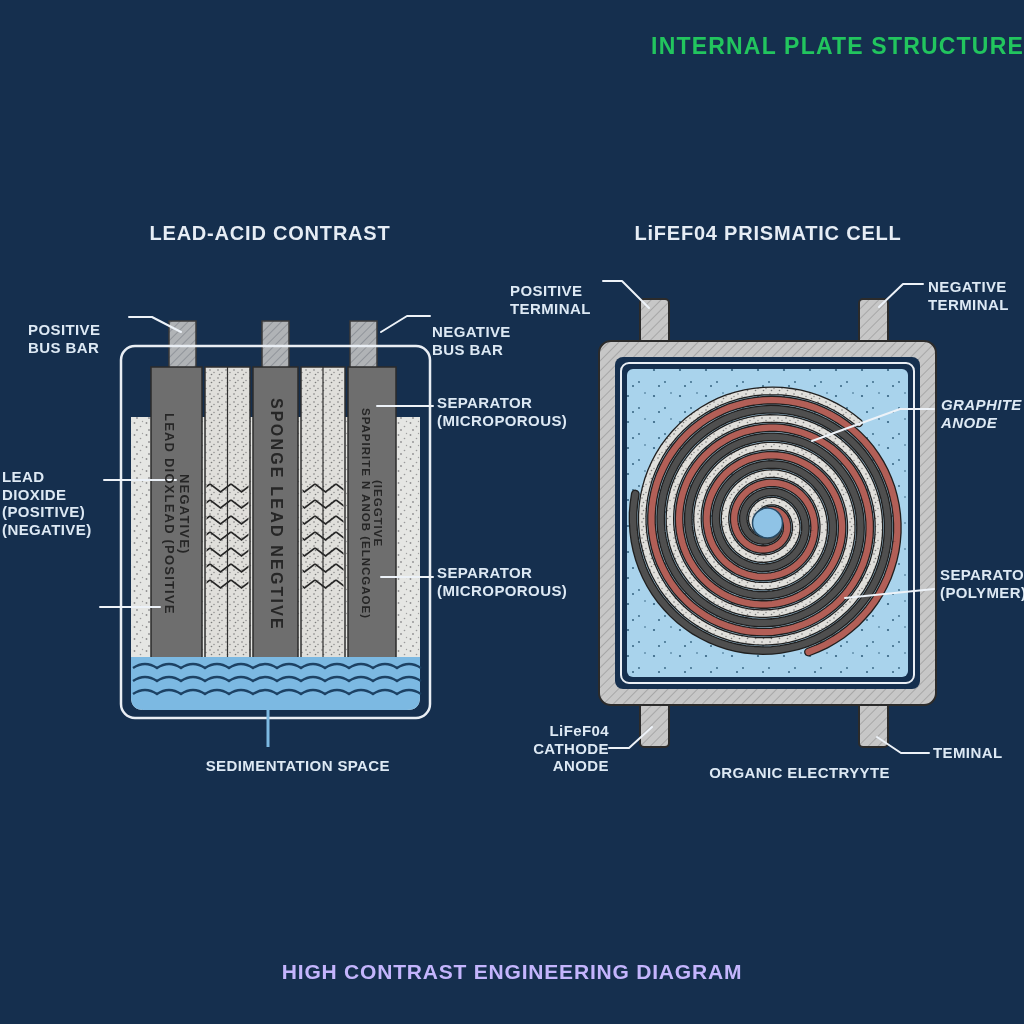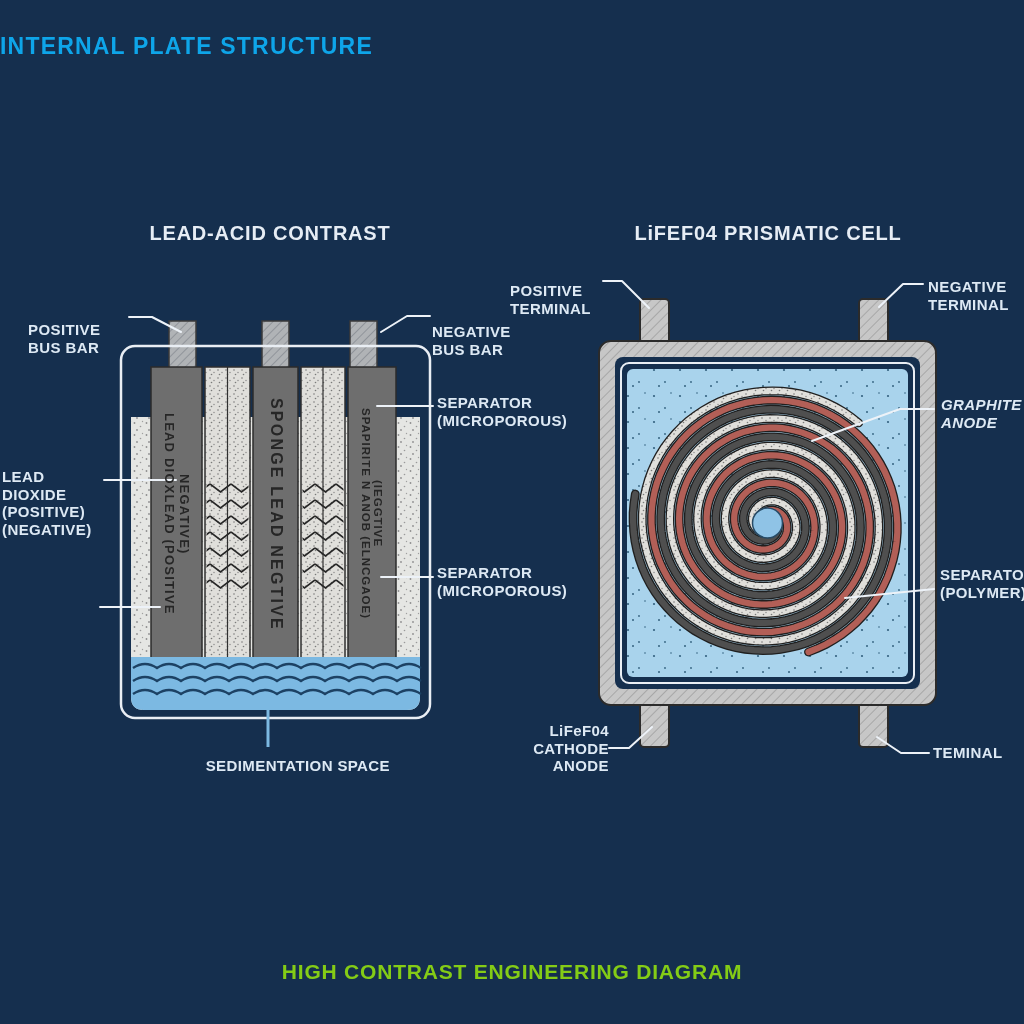--- a/index.html
+++ b/index.html
@@ -1,22 +1,22 @@
 <!DOCTYPE html>
 <html><head>
 <meta charset="utf-8">
 <style>
   html,body{margin:0;padding:0;background:#152f4e;width:1024px;height:1024px;overflow:hidden;}
   .stage{position:relative;width:1024px;height:1024px;background:#152f4e;
          font-family:"Liberation Sans","DejaVu Sans",sans-serif;color:#dce7f2;}
   .stage svg{position:absolute;left:0;top:0;}
-  .page-title{position:absolute;top:33px;left:0;width:1024px;text-align:left;
-              font-size:23px;font-weight:600;letter-spacing:1.2px;color:#0ea5e9;}
+  .page-title{position:absolute;top:33px;left:0;width:1024px;text-align:right;
+              font-size:23px;font-weight:600;letter-spacing:1.2px;color:#22c55e;}
   .footer-title{position:absolute;top:960px;left:0;width:1024px;text-align:center;
-              font-size:21px;font-weight:600;letter-spacing:0.8px;color:#84cc16;}
+              font-size:21px;font-weight:600;letter-spacing:0.8px;color:#c4b5fd;}
   .section-title{position:absolute;font-size:20px;font-weight:600;letter-spacing:0.8px;
               text-align:center;color:#e6edf5;}
   .section-title.left{left:110px;top:222px;width:320px;}
   .section-title.right{left:598px;top:222px;width:340px;}
   .lbl{position:absolute;font-size:15px;font-weight:600;line-height:1.18;
        letter-spacing:0.4px;white-space:pre-line;color:#dde9f4;}
   .r{text-align:left;margin-top:24px;} .c{text-align:right;}
   .plate-text{position:absolute;display:flex;align-items:center;justify-content:center;
       writing-mode:vertical-lr;text-orientation:mixed;color:#262626;font-weight:700;
       text-align:center;}
@@ -160,14 +160,15 @@
 <div class="lbl" style="left:928px;top:278px;width:90px;">NEGATIVE
 TERMINAL</div>
 <div class="lbl" style="left:941px;top:396px;width:80px;font-style:italic;">GRAPHITE
 ANODE</div>
 <div class="lbl" style="left:940px;top:566px;width:90px;">SEPARATOR
 (POLYMER)</div>
 <div class="lbl c" style="left:527px;top:722px;width:82px;">LiFeF04
 CATHODE
 ANODE</div>
 <div class="lbl" style="left:933px;top:744px;width:80px;">TEMINAL</div>
+<div class="lbl c" style="left:650px;top:764px;width:240px;">ORGANIC ELECTRYYTE</div>
 
 </div>
 
 </body></html>

